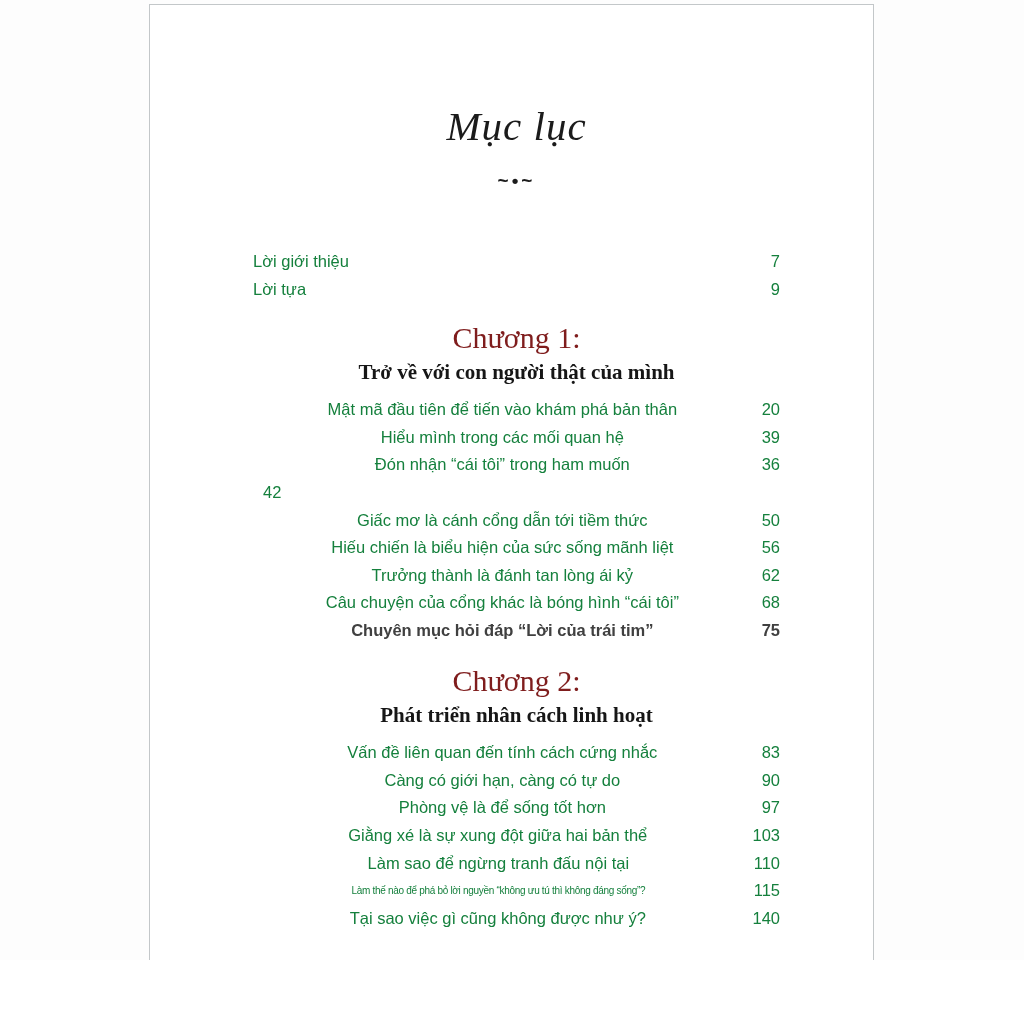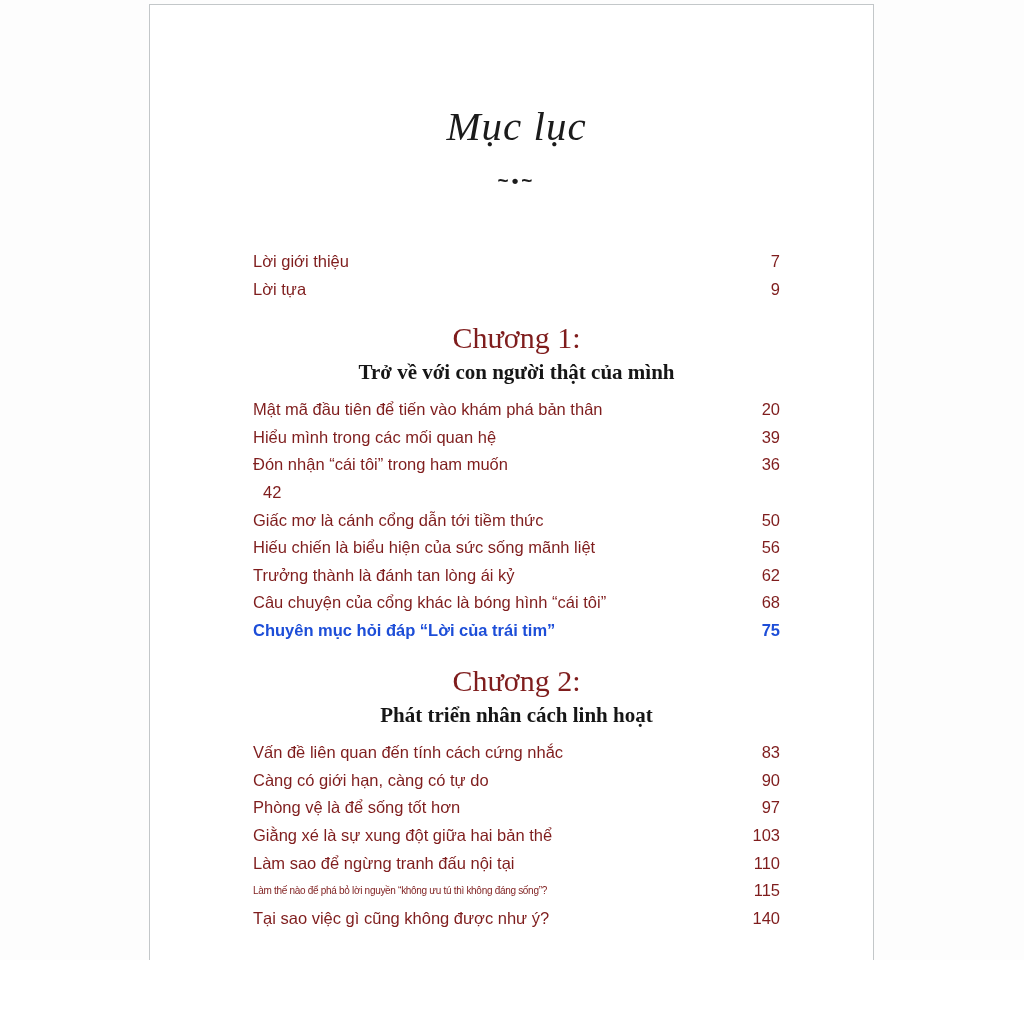--- a/index.html
+++ b/index.html
@@ -64,45 +64,45 @@
     color: #7f1d1d;
   }
   .ch-subtitle {
     text-align: center;
     font-family: "Liberation Serif", "DejaVu Serif", serif;
     font-weight: 700;
     font-size: 21px;
     line-height: 28px;
     color: #161616;
   }
-  .entries { margin-top: 10px; }
+  .entries { margin-top: 10px; text-align: center; }
   .toc-row {
     display: flex;
     justify-content: space-between;
     align-items: center;
     height: 27.6px;
     font-size: 16.5px;
-    color: #7f1d1d;
+    color: #15803d;
   }
   .toc-row .label {
     white-space: nowrap;
     flex: 1 1 auto;
     min-width: 0;
   }
   .toc-row .label.long {
     font-size: 10px;
     letter-spacing: -0.3px;
   }
   .toc-row .num {
     margin-left: 10px;
     flex: 0 0 auto;
   }
   .toc-row.bold {
     font-weight: 700;
-    color: #1d4ed8;
+    color: #404040;
   }
 </style>
 </head>
 <body>
 
 <div class="canvas">
   <div class="sheet">
 
     <div class="band page-title">Mục lục</div>
 

